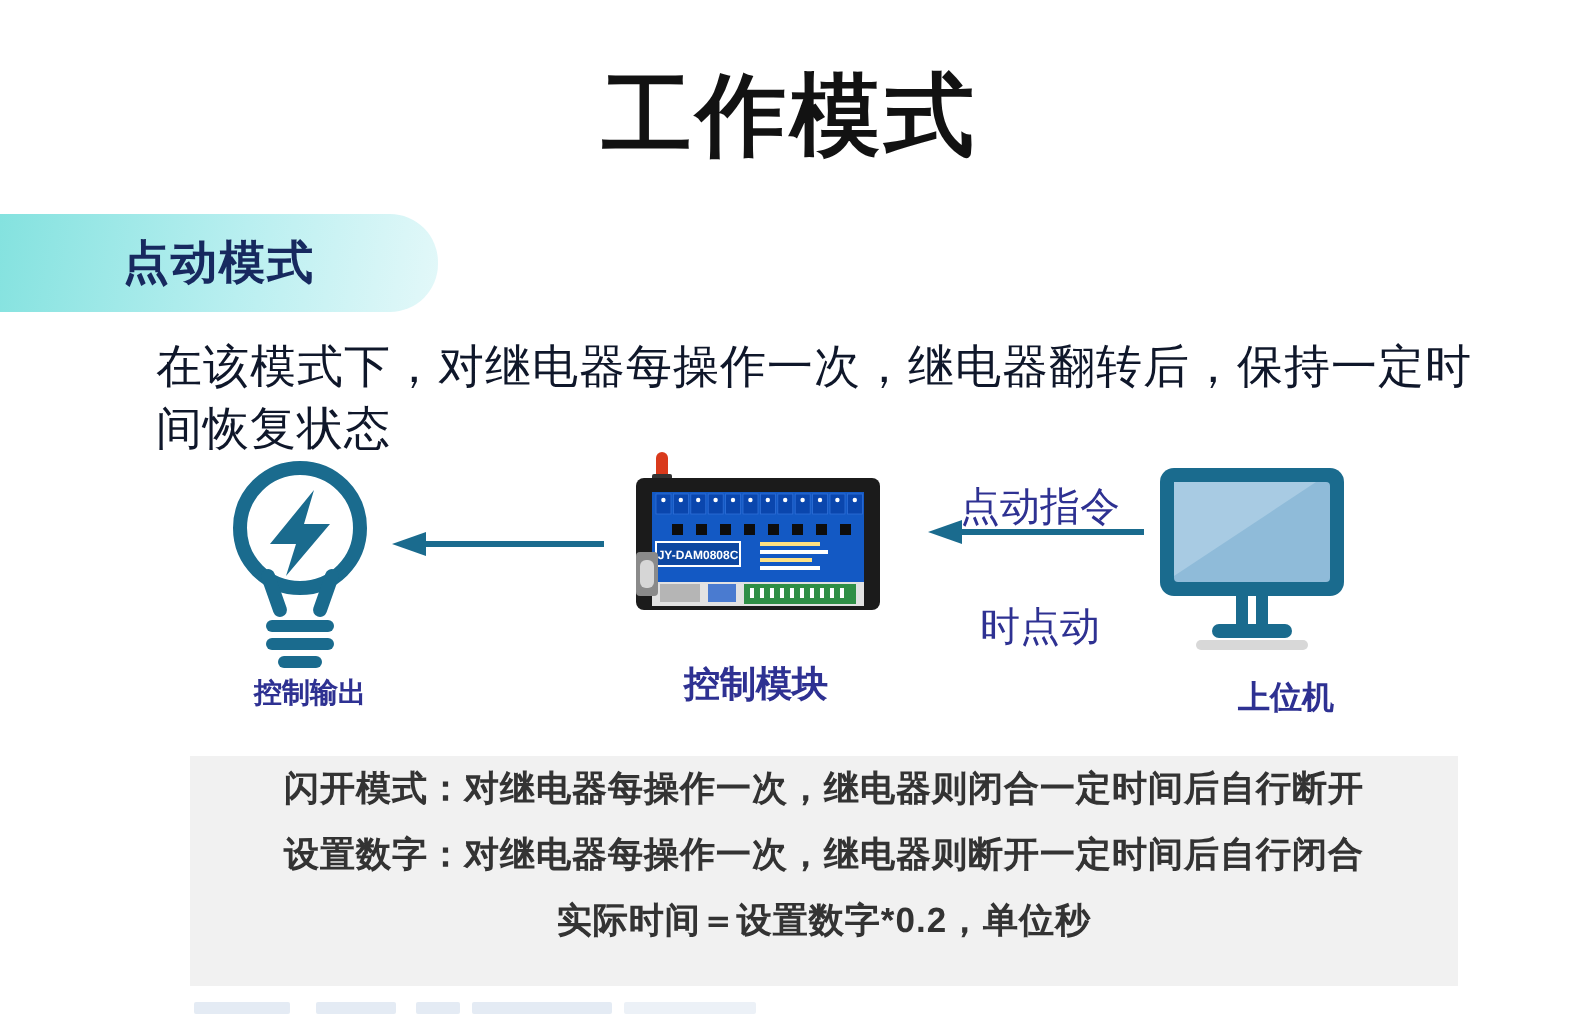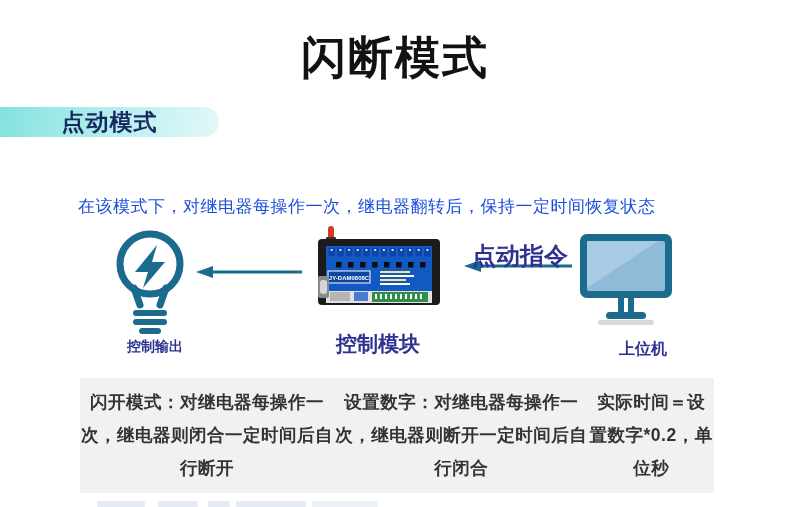--- a/index.html
+++ b/index.html
@@ -1,49 +1,49 @@
 <!DOCTYPE html>
 <html><head>
 <meta charset="utf-8">
 <style>
   html,body{margin:0;padding:0;background:#fff;}
   .canvas{position:relative;width:790px;height:507px;background:#ffffff;overflow:hidden;
           font-family:"Liberation Sans","DejaVu Sans",sans-serif;}
   .page-title{position:absolute;top:28px;left:0;width:100%;text-align:center;
               font-size:45px;font-weight:700;color:#121212;letter-spacing:2px;}
-  .badge{position:absolute;top:107px;left:0;width:219px;height:30px;
+  .badge{position:absolute;top:107px;left:0;width:219px;height:49px;
          border-radius:0 24px 24px 0;
          background:linear-gradient(100deg,#84e2df 0%,#b9eff0 55%,#e3f8f9 100%);
          display:flex;align-items:center;justify-content:center;}
   .badge-text{font-size:23px;font-weight:700;color:#17295f;letter-spacing:1px;}
-  .desc{position:absolute;top:168px;left:78px;width:660px;font-size:17px;
-        color:#1d4ed8;letter-spacing:0.5px;margin-top:27px;}
+  .desc{position:absolute;top:168px;left:78px;width:660px;font-size:23px;
+        color:#0f172a;letter-spacing:0.5px;}
   .icon-box{position:absolute;}
   .dlabel{position:absolute;font-weight:700;color:#2e3192;text-align:center;}
   .lbl-output{top:338px;left:105px;width:100px;font-size:14px;}
-  .lbl-module{top:330px;left:317px;width:122px;font-size:21px;}
+  .lbl-module{top:330px;left:317px;width:122px;font-size:18px;}
   .lbl-host{top:339px;left:593px;width:100px;font-size:16px;}
-  .cmd{position:absolute;font-weight:700;color:#2e3192;text-align:center;font-size:24px;}
+  .cmd{position:absolute;font-weight:400;color:#2e3192;text-align:center;font-size:20px;}
   .cmd-1{top:240px;left:455px;width:130px;}
   .cmd-2{top:276px;left:450px;width:140px;}
   .cmd-3{top:300px;left:450px;width:140px;}
-  .notes{position:absolute;top:378px;left:80px;width:634px;height:115px;
-         background:#f1f1f1;display:flex;align-items:center;
-         justify-content:center;gap:0;}
+  .notes{position:absolute;top:378px;left:95px;width:634px;height:115px;
+         background:#f1f1f1;display:flex;flex-direction:column;align-items:center;
+         justify-content:flex-start;gap:0;}
   .note-line{font-size:17.5px;font-weight:700;color:#333333;line-height:33px;
              text-align:center;letter-spacing:0.5px;}
   .cut-strip{position:absolute;top:501px;left:0;width:790px;height:6px;}
   .cut-seg{position:absolute;top:0;height:6px;background:#e4ebf4;border-radius:1px;}
 </style>
 </head>
 <body>
 
 <div class="canvas">
 
-  <div class="page-title">闪断模式</div>
+  <div class="page-title">工作模式</div>
 
   <div class="badge">
     <span class="badge-text">点动模式</span>
   </div>
 
   <div class="desc">在该模式下，对继电器每操作一次，继电器翻转后，保持一定时间恢复状态</div>
 
   <div class="icon-box" style="top:226px;left:103px;width:95px;height:110px;">
     <svg width="95" height="110" viewBox="0 0 95 110">
       <circle cx="47" cy="38" r="30" fill="none" stroke="#1a6b8e" stroke-width="7"></circle>
@@ -141,20 +141,21 @@
   </div>
 
   <div class="icon-box" style="top:258px;left:464px;width:110px;height:16px;">
     <svg width="110" height="16" viewBox="0 0 110 16">
       <line x1="14" y1="8" x2="108" y2="8" stroke="#1a6b8e" stroke-width="3"></line>
       <polygon points="0,8 17,2 17,14" fill="#1a6b8e"></polygon>
     </svg>
   </div>
 
   <div class="cmd cmd-1">点动指令</div>
+  <div class="cmd cmd-3">时点动</div>
 
   <div class="icon-box" style="top:226px;left:576px;width:100px;height:102px;">
     <svg width="100" height="102" viewBox="0 0 100 102">
       <rect x="22" y="94" width="56" height="5" rx="2.5" fill="#d8d8d8"></rect>
       <rect x="4" y="8" width="92" height="64" rx="7" fill="#1a6b8e"></rect>
       <rect x="11" y="15" width="78" height="50" rx="2" fill="#8fbbd9"></rect>
       <polygon points="11,15 82,15 11,62" fill="#a8cbe3"></polygon>
       <rect x="42" y="72" width="6" height="16" fill="#1a6b8e"></rect>
       <rect x="52" y="72" width="6" height="16" fill="#1a6b8e"></rect>
       <rect x="30" y="86" width="40" height="7" rx="3.5" fill="#1a6b8e"></rect>

